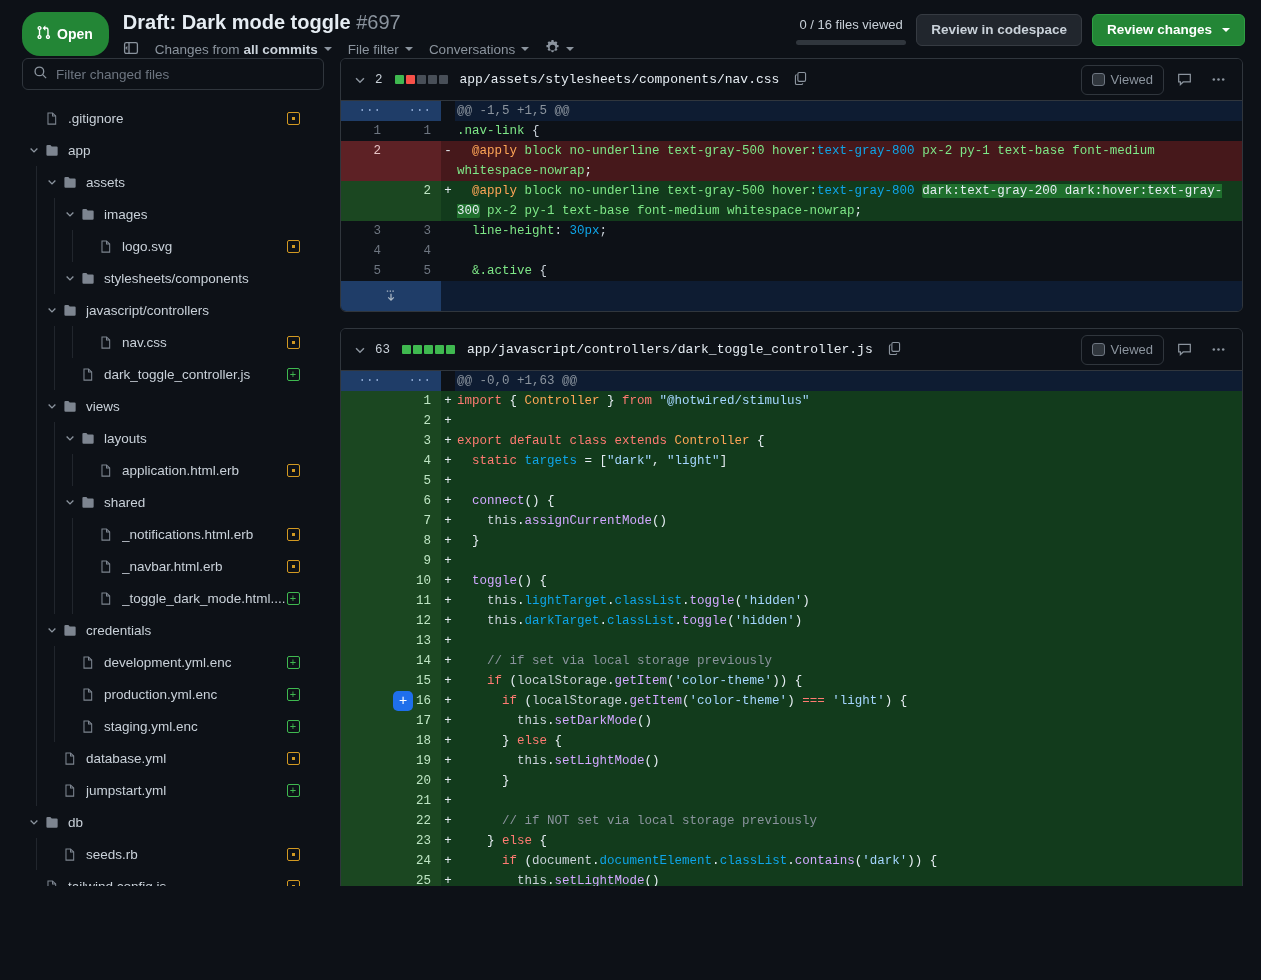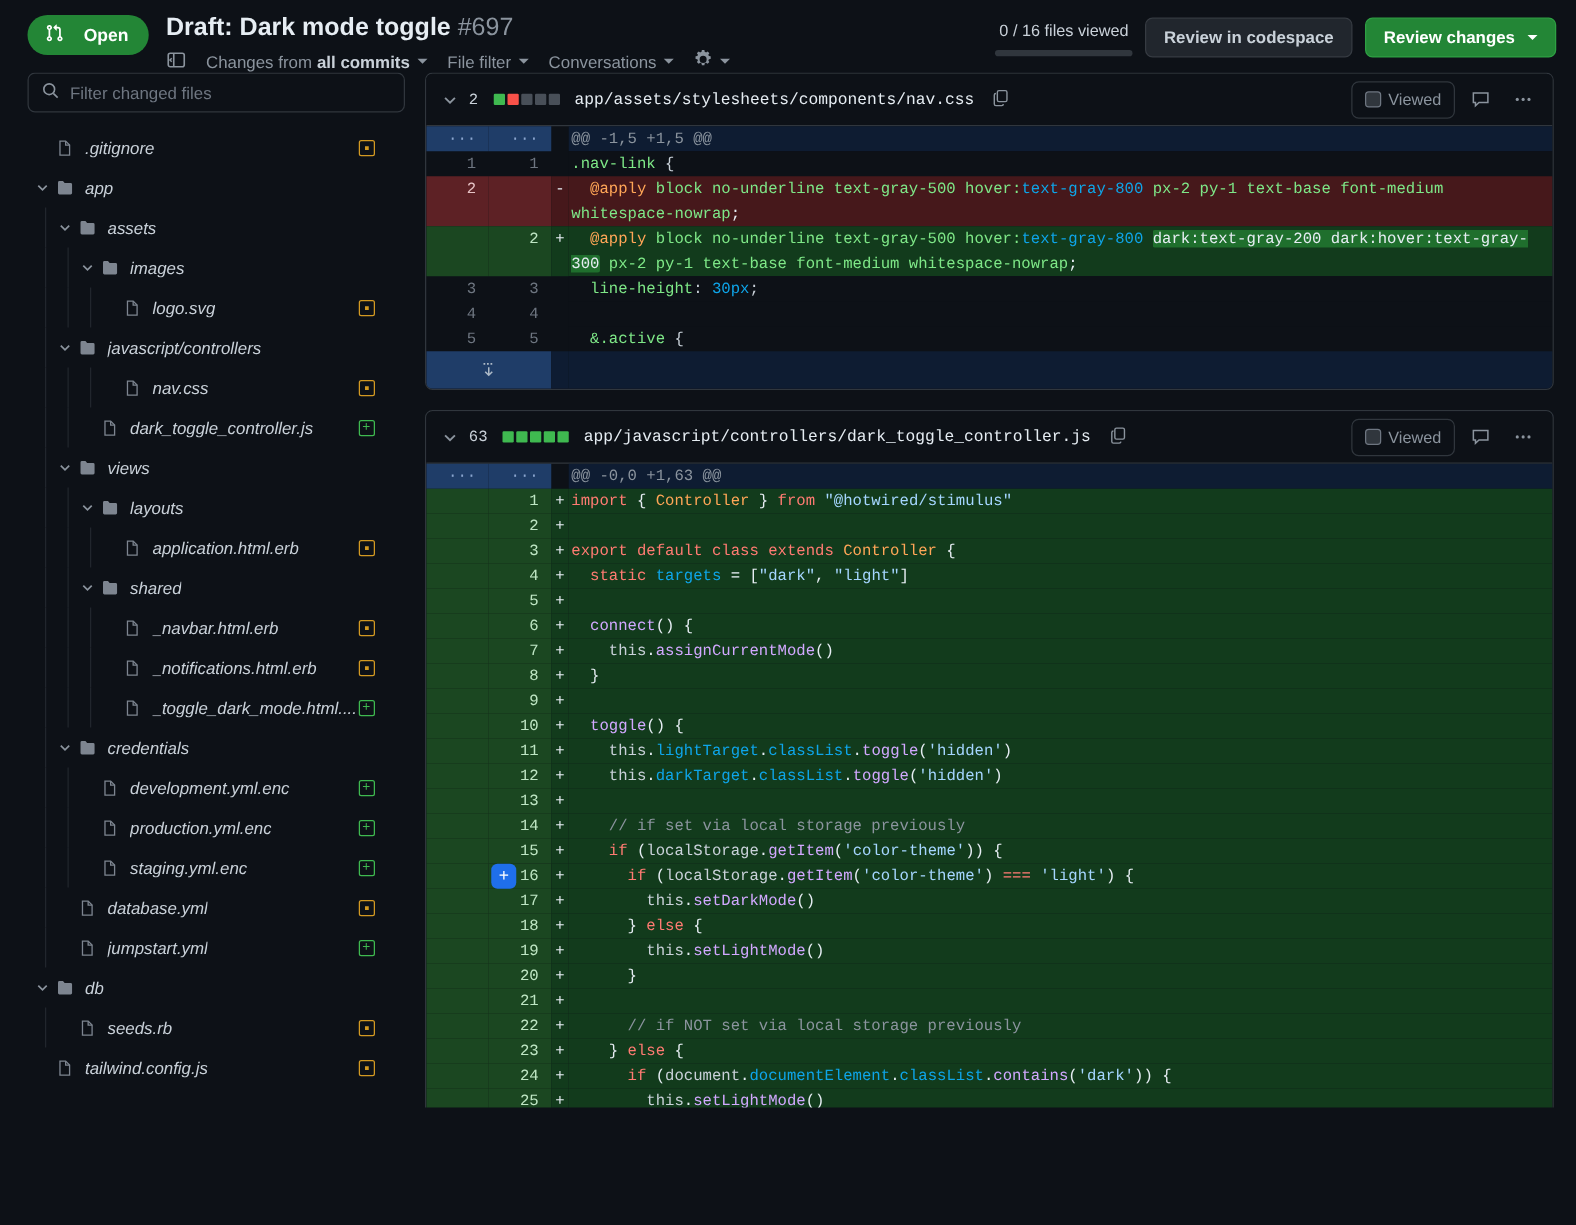--- a/index.html
+++ b/index.html
@@ -9,23 +9,23 @@
     color: #c9d1d9;
     font-family: "Liberation Sans", sans-serif;
     font-size: 14px;
     overflow: hidden;
   }
   .page { width: 1261px; height: 980px; position: relative; }
 
   
   .topbar { height: 58px; display: flex; align-items: flex-start; padding: 12px 16px 0 22px; }
   .state-badge {
-    display: inline-flex; align-items: center; gap: 16px;
+    display: inline-flex; align-items: center; gap: 6px;
     background: #238636; color: #fff; font-weight: 600; font-size: 14px;
-    border-radius: 18px; padding: 7px 16px 7px 14px; height: 32px; line-height: 18px;
+    border-radius: 18px; padding: 7px 16px 7px 14px; height: 44px; line-height: 18px;
   }
   .pr-head { margin-left: 14px; }
   .pr-title { font-size: 20px; font-weight: 700; color: #e6edf3; line-height: 20px; }
   .pr-title .num { color: #8b949e; font-weight: 400; }
   .pr-tools { display: flex; align-items: center; gap: 16px; margin-top: 6px; height: 22px; }
   .pr-tools .tool { color: #8b949e; font-size: 13.5px; display: flex; align-items: center; gap: 4px; cursor: pointer; }
   .pr-tools .tool b { color: #c9d1d9; font-weight: 600; }
   .caret { width: 0; height: 0; border-left: 4px solid transparent; border-right: 4px solid transparent; border-top: 4px solid currentColor; display: inline-block; margin-left: 2px; }
   .ic { display: inline-block; vertical-align: middle; }
 
@@ -49,21 +49,21 @@
   }
   .filter-box input {
     background: transparent; border: 0; outline: 0; color: #c9d1d9;
     font-size: 13.5px; font-family: inherit; width: 100%;
   }
   .filter-box input::placeholder { color: #6e7681; }
 
   .tree { margin-top: 12px; }
   .trow { display: flex; align-items: center; height: 32px; position: relative; cursor: pointer; font-size: 13.5px; color: #c9d1d9; }
   .twist { width: 16px; flex: 0 0 16px; display: flex; align-items: center; justify-content: center; color: #8b949e; }
-  .tname { white-space: nowrap; overflow: hidden; text-overflow: ellipsis; font-style: italic; }
+  .tname { white-space: nowrap; overflow: hidden; text-overflow: ellipsis; }
   .ticon { flex: 0 0 20px; display: flex; align-items: center; justify-content: center; margin-right: 6px; }
   .tstat { position: absolute; right: 24px; width: 14px; height: 14px; display: flex; align-items: center; justify-content: center; }
   .st-mod { border: 1px solid #d29922; border-radius: 2px; width: 13px; height: 13px; display: flex; align-items: center; justify-content: center; }
   .st-mod i { width: 3px; height: 3px; background: #d29922; display: block; }
   .st-add { border: 1px solid #3fb950; border-radius: 2px; width: 13px; height: 13px; color: #3fb950; font-size: 11px; line-height: 11px; display: flex; align-items: center; justify-content: center; font-family: "Liberation Sans", sans-serif; }
   .guide { position: absolute; top: 0; bottom: 0; width: 1px; background: #21262d; }
 
   
   .diffcol { flex: 1; overflow: hidden; padding-right: 18px; }
   .file {
@@ -277,20 +277,36 @@
             </span>
             <span class="tname">logo.svg</span>
             <span class="tstat">
               <span class="st-mod">
                 <i></i>
               </span>
             </span>
           </div>
           <div class="trow">
             <span class="guide" style="left:14px"></span>
+            <span class="guide" style="left:32px"></span>
+            <span style="width:40px;flex:0 0 40px"></span>
+            <span class="twist">
+              <svg width="12" height="12" viewBox="0 0 16 16" fill="none" stroke="currentColor" stroke-width="1.8">
+                <path d="M3.5 6L8 10.5 12.5 6"></path>
+              </svg>
+            </span>
+            <span class="ticon">
+              <svg width="15" height="15" viewBox="0 0 16 16" fill="#7d8590">
+                <path d="M1.5 3.25A1.25 1.25 0 012.75 2h3l1.4 1.6h5.1A1.25 1.25 0 0113.5 4.85v7.4A1.25 1.25 0 0112.25 13.5h-9.5A1.25 1.25 0 011.5 12.25z"></path>
+              </svg>
+            </span>
+            <span class="tname">stylesheets/components</span>
+          </div>
+          <div class="trow">
+            <span class="guide" style="left:14px"></span>
             <span style="width:22px;flex:0 0 22px"></span>
             <span class="twist">
               <svg width="12" height="12" viewBox="0 0 16 16" fill="none" stroke="currentColor" stroke-width="1.8">
                 <path d="M3.5 6L8 10.5 12.5 6"></path>
               </svg>
             </span>
             <span class="ticon">
               <svg width="15" height="15" viewBox="0 0 16 16" fill="#7d8590">
                 <path d="M1.5 3.25A1.25 1.25 0 012.75 2h3l1.4 1.6h5.1A1.25 1.25 0 0113.5 4.85v7.4A1.25 1.25 0 0112.25 13.5h-9.5A1.25 1.25 0 011.5 12.25z"></path>
               </svg>
@@ -403,40 +419,40 @@
             <span class="guide" style="left:32px"></span>
             <span class="guide" style="left:50px"></span>
             <span style="width:58px;flex:0 0 58px"></span>
             <span class="twist"></span>
             <span class="ticon">
               <svg width="14" height="15" viewBox="0 0 16 16" fill="none" stroke="#7d8590" stroke-width="1.2">
                 <path d="M3.4 1.6h5.2l3.6 3.6v9.2H3.4z"></path>
                 <path d="M8.6 1.6v3.6h3.6"></path>
               </svg>
             </span>
-            <span class="tname">_navbar.html.erb</span>
+            <span class="tname">_notifications.html.erb</span>
             <span class="tstat">
               <span class="st-mod">
                 <i></i>
               </span>
             </span>
           </div>
           <div class="trow">
             <span class="guide" style="left:14px"></span>
             <span class="guide" style="left:32px"></span>
             <span class="guide" style="left:50px"></span>
             <span style="width:58px;flex:0 0 58px"></span>
             <span class="twist"></span>
             <span class="ticon">
               <svg width="14" height="15" viewBox="0 0 16 16" fill="none" stroke="#7d8590" stroke-width="1.2">
                 <path d="M3.4 1.6h5.2l3.6 3.6v9.2H3.4z"></path>
                 <path d="M8.6 1.6v3.6h3.6"></path>
               </svg>
             </span>
-            <span class="tname">_notifications.html.erb</span>
+            <span class="tname">_navbar.html.erb</span>
             <span class="tstat">
               <span class="st-mod">
                 <i></i>
               </span>
             </span>
           </div>
           <div class="trow">
             <span class="guide" style="left:14px"></span>
             <span class="guide" style="left:32px"></span>
             <span class="guide" style="left:50px"></span>

